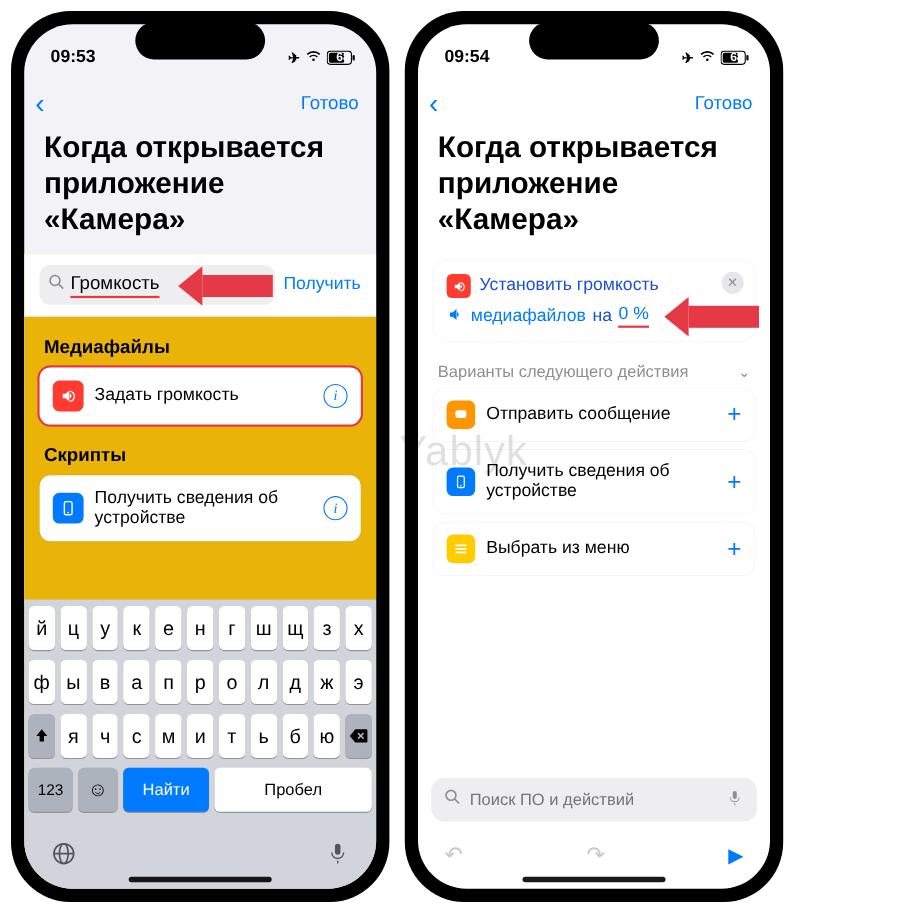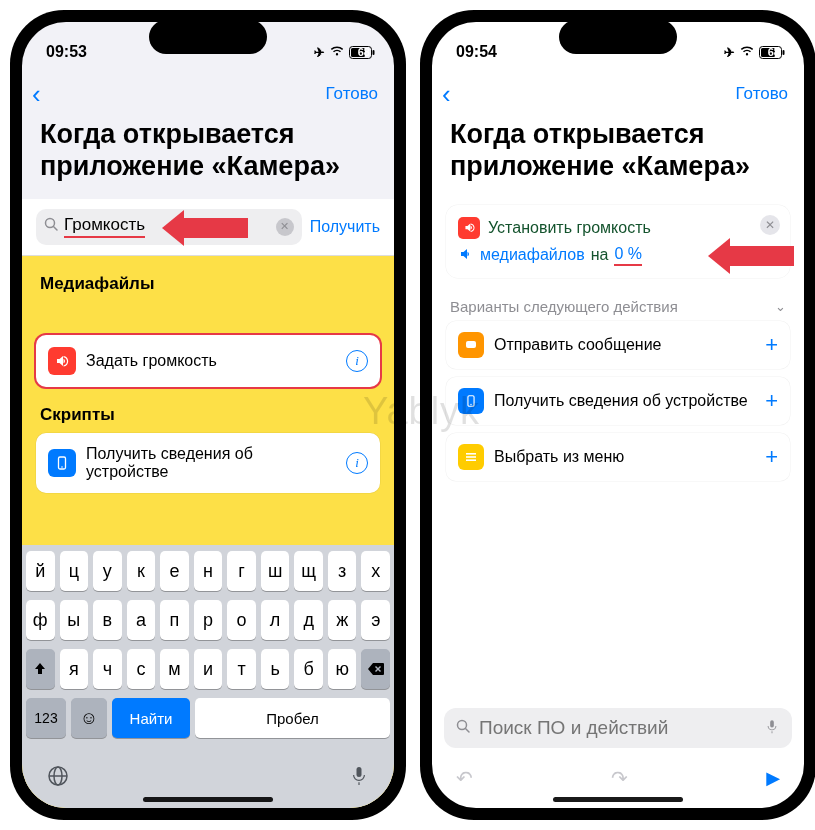--- a/index.html
+++ b/index.html
@@ -1,18 +1,18 @@
 <!DOCTYPE html>
 <html><head>
 <meta charset="utf-8">
 <style>
   * { margin: 0; padding: 0; box-sizing: border-box; font-family: -apple-system, BlinkMacSystemFont, "Segoe UI", sans-serif; }
   body { background: #fff; display: flex; gap: 14px; padding: 10px; }
   .phone {
-    width: 396px; height: 810px;
+    width: 344px; height: 810px;
     background: #000; border-radius: 54px; padding: 12px;
     position: relative; flex-shrink: 0;
   }
   .screen {
     width: 100%; height: 100%;
     background: #f2f2f7; border-radius: 44px; overflow: hidden;
     position: relative; display: flex; flex-direction: column;
   }
   .screen.light { background: #fff; }
   .notch {
@@ -25,21 +25,21 @@
   }
   .status-right { display: flex; align-items: center; gap: 4px; font-size: 13px; }
   .nav-bar {
     display: flex; justify-content: space-between; align-items: center;
     padding: 4px 16px 4px 10px; height: 40px;
   }
   .back-chevron { color: #007aff; font-size: 26px; font-weight: 300; }
   .done-btn { color: #007aff; font-size: 17px; font-weight: 400; }
   .title-area { padding: 4px 18px 16px; }
   .page-title { font-size: 27px; font-weight: 700; color: #000; line-height: 1.2; }
-  .content { flex: 1; background: #fde047; display: flex; flex-direction: column; }
+  .content { flex: 1; background: #eab308; display: flex; flex-direction: column; }
 
   
   .search-row {
     display: flex; align-items: center; gap: 8px; padding: 10px 14px;
     background: #fff; border-bottom: 0.5px solid #ddd; position: relative;
   }
   .search-box {
     flex: 1; background: #eeeef0; border-radius: 10px; height: 36px;
     display: flex; align-items: center; padding: 0 8px; gap: 5px;
   }
@@ -48,41 +48,41 @@
   .clear-x { color: #8e8e93; background: #c7c7cc; width: 18px; height: 18px; border-radius: 50%; display: flex; align-items: center; justify-content: center; font-size: 11px; margin-left: auto; }
   .cancel-btn { color: #007aff; font-size: 16px; }
 
   .section { padding: 8px 14px 0; }
   .section-label { font-size: 17px; font-weight: 600; color: #000; padding: 10px 4px 8px; }
   .action-card {
     background: #fff; border-radius: 10px; padding: 12px 12px;
     display: flex; align-items: center; gap: 10px;
     box-shadow: 0 0 0 0.5px rgba(0,0,0,0.08);
   }
-  .action-card.highlighted { box-shadow: 0 0 0 2px #e63946; margin-top: 33px; }
+  .action-card.highlighted { box-shadow: 0 0 0 2px #e63946; }
   .action-icon {
     width: 28px; height: 28px; border-radius: 6px;
     display: flex; align-items: center; justify-content: center; color: #fff; font-size: 14px;
     flex-shrink: 0;
   }
   .ic-red { background: #ff3b30; }
   .ic-blue { background: #007aff; }
   .ic-orange { background: #ff9500; }
   .action-label { flex: 1; font-size: 16px; color: #000; }
   .info-i { width: 22px; height: 22px; border: 1.5px solid #007aff; border-radius: 50%; color: #007aff; display: flex; align-items: center; justify-content: center; font-size: 13px; font-style: italic; font-family: Georgia, serif; }
 
   
   .workflow-card {
     background: #fff; border-radius: 12px; margin: 6px 14px 10px;
     padding: 12px 12px; box-shadow: 0 0 0 0.5px rgba(0,0,0,0.06);
     position: relative;
   }
   .wf-row1 { display: flex; align-items: center; gap: 8px; }
   .wf-row2 { display: flex; align-items: center; gap: 6px; margin-top: 6px; }
-  .wf-text { font-size: 16px; color: #14532d; }
+  .wf-text { font-size: 16px; color: #1d4ed8; }
   .wf-link { color: #007aff; font-size: 16px; }
   .wf-value { color: #007aff; font-size: 16px; border-bottom: 2px solid #e63946; padding-bottom: 1px; }
   .wf-close { position: absolute; right: 10px; top: 10px; width: 20px; height: 20px; background: #e5e5ea; border-radius: 50%; color: #8e8e93; display: flex; align-items: center; justify-content: center; font-size: 12px; }
   .sound-icon { color: #007aff; font-size: 15px; }
 
   .suggestions-header {
     display: flex; justify-content: space-between; align-items: center;
     padding: 10px 18px 6px; color: #8e8e93; font-size: 15px;
   }
   .sugg-list { padding: 0 14px; display: flex; flex-direction: column; gap: 8px; }
@@ -109,21 +109,21 @@
   .key-emoji { flex: 0 0 36px; background: #adb3bd; }
   .key-space { flex: 1; font-size: 15px; }
   .key-search { flex: 0 0 78px; background: #007aff; color: #fff; font-size: 15px; }
   .kb-tools { display: flex; justify-content: space-between; padding: 2px 20px 10px; color: #50555c; font-size: 22px; }
 
   
   .bottom-search {
     margin: auto 12px 10px; background: #eeeef0; border-radius: 12px;
     height: 40px; display: flex; align-items: center; padding: 0 12px; gap: 8px;
   }
-  .bottom-search input { flex: 1; border: none; background: transparent; font-size: 19px; color: #8e8e93; outline: none; }
+  .bottom-search input { flex: 1; border: none; background: transparent; font-size: 15px; color: #8e8e93; outline: none; }
   .mic { color: #8e8e93; font-size: 17px; }
   .bottom-tools {
     display: flex; justify-content: space-between; align-items: center;
     padding: 8px 24px 18px; color: #8e8e93; font-size: 20px;
   }
   .play { color: #007aff; font-size: 18px; }
 
   
   .arrow {
     position: absolute; height: 30px; display: flex; align-items: center; z-index: 20;

